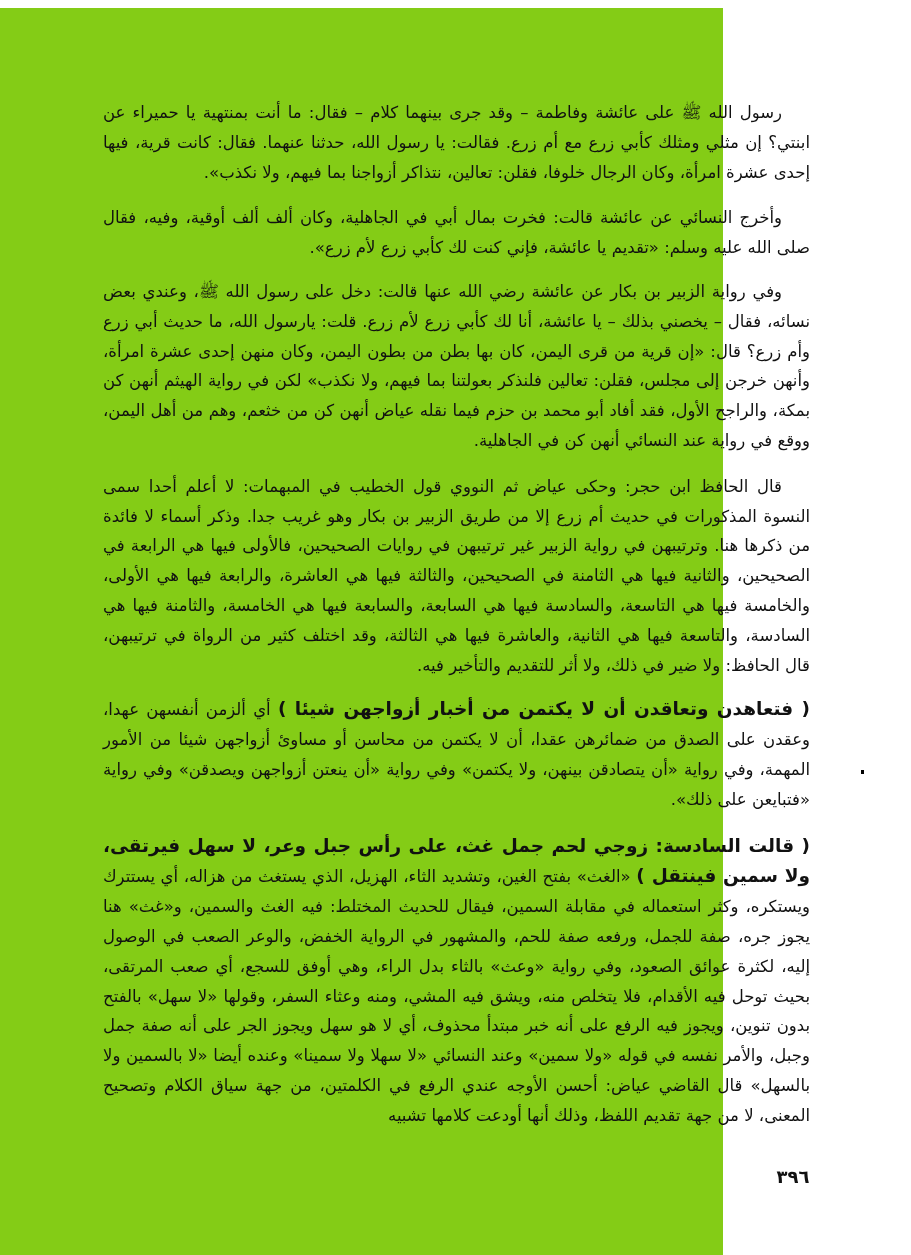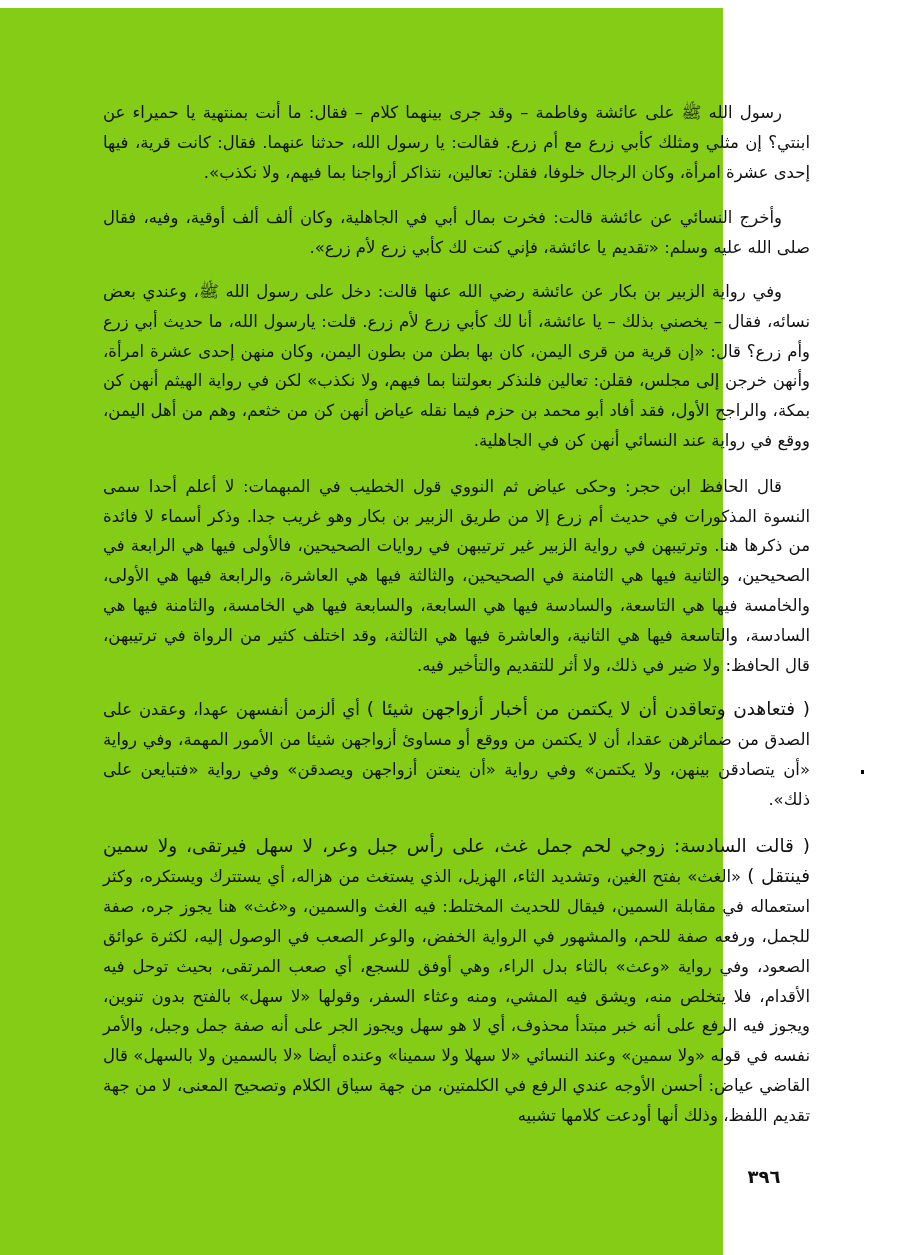--- a/index.html
+++ b/index.html
@@ -36,34 +36,34 @@
       margin: 0;
       font-size: 16.5px;
       line-height: 29.8px;
       font-weight: normal;
       text-indent: 28px;
     }
     .para.no-indent { text-indent: 0; }
     .gap-sm { height: 14px; }
     .gap-md { height: 16px; }
     .heading-run {
-      font-weight: normal;
+      font-weight: bold;
       font-size: 18.5px;
     }
     .stray-mark {
       position: absolute;
       left: 861px;
       top: 762px;
       width: 3px;
       height: 4px;
       background: #000;
     }
     .page-number {
       position: absolute;
-      left: 744px;
+      left: 773px;
       top: 1158px;
       width: 40px;
       text-align: center;
       font-size: 18px;
       font-weight: bold;
       letter-spacing: 2px;
       direction: rtl;
     }
   </style>
 </head>
@@ -92,21 +92,21 @@
     <div class="gap-md"></div>
 
     <div class="para">
       <span>قال الحافظ ابن حجر: وحكى عياض ثم النووي قول الخطيب في المبهمات: لا أعلم أحدا سمى النسوة المذكورات في حديث أم زرع إلا من طريق الزبير بن بكار وهو غريب جدا. وذكر أسماء لا فائدة من ذكرها هنا. وترتيبهن في رواية الزبير غير ترتيبهن في روايات الصحيحين، فالأولى فيها هي الرابعة في الصحيحين، والثانية فيها هي الثامنة في الصحيحين، والثالثة فيها هي العاشرة، والرابعة فيها هي الأولى، والخامسة فيها هي التاسعة، والسادسة فيها هي السابعة، والسابعة فيها هي الخامسة، والثامنة فيها هي السادسة، والتاسعة فيها هي الثانية، والعاشرة فيها هي الثالثة، وقد اختلف كثير من الرواة في ترتيبهن، قال الحافظ: ولا ضير في ذلك، ولا أثر للتقديم والتأخير فيه.</span>
     </div>
 
     <div class="gap-sm"></div>
 
     <div class="para no-indent">
       <span class="heading-run">( فتعاهدن وتعاقدن أن لا يكتمن من أخبار أزواجهن شيئا )</span>
-      <span>أي ألزمن أنفسهن عهدا، وعقدن على الصدق من ضمائرهن عقدا، أن لا يكتمن من ووقع أو مساوئ أزواجهن شيئا من الأمور المهمة، وفي رواية «أن يتصادقن بينهن، ولا يكتمن» وفي رواية «أن ينعتن أزواجهن ويصدقن» وفي رواية «فتبايعن على ذلك».</span>
+      <span>أي ألزمن أنفسهن عهدا، وعقدن على الصدق من ضمائرهن عقدا، أن لا يكتمن من محاسن أو مساوئ أزواجهن شيئا من الأمور المهمة، وفي رواية «أن يتصادقن بينهن، ولا يكتمن» وفي رواية «أن ينعتن أزواجهن ويصدقن» وفي رواية «فتبايعن على ذلك».</span>
     </div>
 
     <div class="gap-md"></div>
 
     <div class="para no-indent">
       <span class="heading-run">( قالت السادسة: زوجي لحم جمل غث، على رأس جبل وعر، لا سهل فيرتقى، ولا سمين فينتقل )</span>
       <span>«الغث» بفتح الغين، وتشديد الثاء، الهزيل، الذي يستغث من هزاله، أي يستترك ويستكره، وكثر استعماله في مقابلة السمين، فيقال للحديث المختلط: فيه الغث والسمين، و«غث» هنا يجوز جره، صفة للجمل، ورفعه صفة للحم، والمشهور في الرواية الخفض، والوعر الصعب في الوصول إليه، لكثرة عوائق الصعود، وفي رواية «وعث» بالثاء بدل الراء، وهي أوفق للسجع، أي صعب المرتقى، بحيث توحل فيه الأقدام، فلا يتخلص منه، ويشق فيه المشي، ومنه وعثاء السفر، وقولها «لا سهل» بالفتح بدون تنوين، ويجوز فيه الرفع على أنه خبر مبتدأ محذوف، أي لا هو سهل ويجوز الجر على أنه صفة جمل وجبل، والأمر نفسه في قوله «ولا سمين» وعند النسائي «لا سهلا ولا سمينا» وعنده أيضا «لا بالسمين ولا بالسهل» قال القاضي عياض: أحسن الأوجه عندي الرفع في الكلمتين، من جهة سياق الكلام وتصحيح المعنى، لا من جهة تقديم اللفظ، وذلك أنها أودعت كلامها تشبيه</span>
     </div>
 
   </div>

